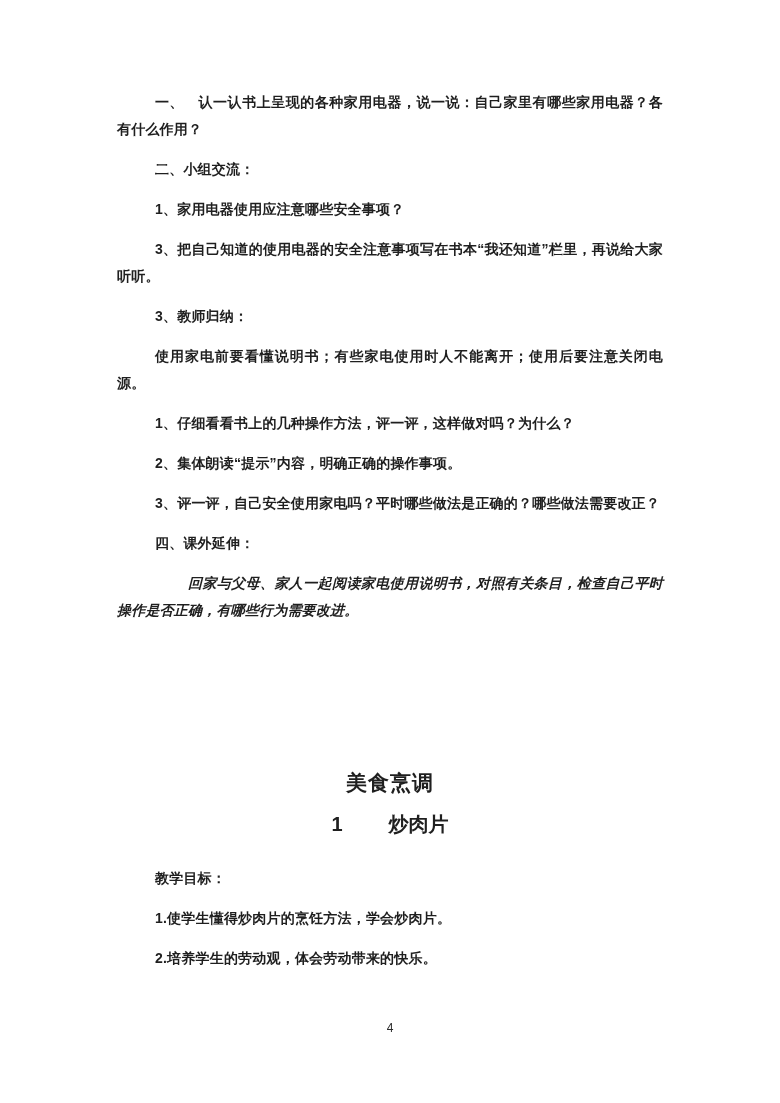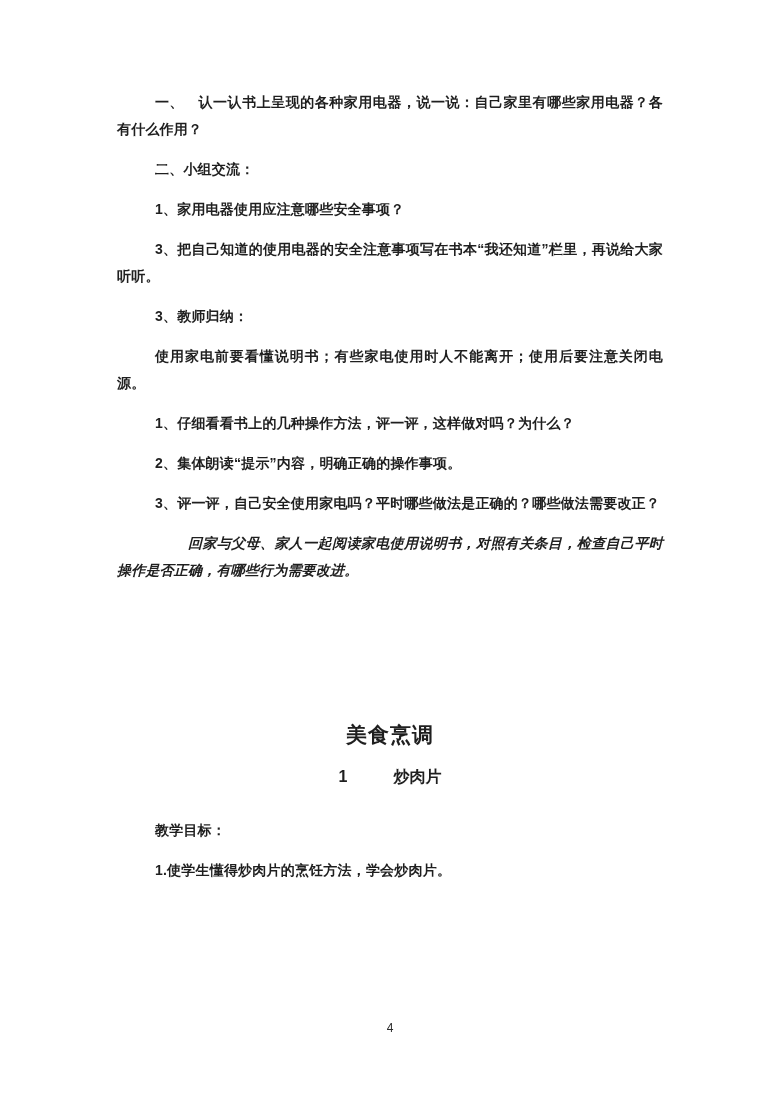--- a/index.html
+++ b/index.html
@@ -31,30 +31,30 @@
     text-indent: 38px;
   }
   .indent-wide {
     text-indent: 71px;
     font-style: italic;
   }
   .spacer {
     height: 121px;
   }
   .unit-title {
-    margin: 0 0 8px 0;
+    margin: 8px 0 8px 0;
     font-size: 21px;
     line-height: 34px;
     font-weight: 700;
     text-align: center;
     letter-spacing: 1px;
   }
   .lesson-title {
     margin: 8px 0 24px 0;
-    font-size: 16px;
+    font-size: 20px;
     line-height: 33px;
     font-weight: 700;
     text-align: center;
   }
   .lesson-gap {
     display: inline-block;
     width: 46px;
   }
   .footer {
     position: absolute;
@@ -76,26 +76,28 @@
 
     <p class="para indent">一、　认一认书上呈现的各种家用电器，说一说：自己家里有哪些家用电器？各有什么作用？</p>
     <p class="para indent">二、小组交流：</p>
     <p class="para indent">1、家用电器使用应注意哪些安全事项？</p>
     <p class="para indent">3、把自己知道的使用电器的安全注意事项写在书本“我还知道”栏里，再说给大家听听。</p>
     <p class="para indent">3、教师归纳：</p>
     <p class="para indent">使用家电前要看懂说明书；有些家电使用时人不能离开；使用后要注意关闭电源。</p>
     <p class="para indent">1、仔细看看书上的几种操作方法，评一评，这样做对吗？为什么？</p>
     <p class="para indent">2、集体朗读“提示”内容，明确正确的操作事项。</p>
     <p class="para indent">3、评一评，自己安全使用家电吗？平时哪些做法是正确的？哪些做法需要改正？</p>
+    <p class="para indent">四、课外延伸：</p>
     <p class="para indent-wide">回家与父母、家人一起阅读家电使用说明书，对照有关条目，检查自己平时操作是否正确，有哪些行为需要改进。</p>
 
     <div class="spacer"></div>
 
     <h1 class="unit-title">美食烹调</h1>
     <h2 class="lesson-title"><span>1</span><span class="lesson-gap"></span><span>炒肉片</span></h2>
 
     <p class="para indent">教学目标：</p>
     <p class="para indent">1.使学生懂得炒肉片的烹饪方法，学会炒肉片。</p>
+    <p class="para indent">2.培养学生的劳动观，体会劳动带来的快乐。</p>
 
   </div>
 
   <div class="footer">4</div>
 </div>
 
 </body></html>

